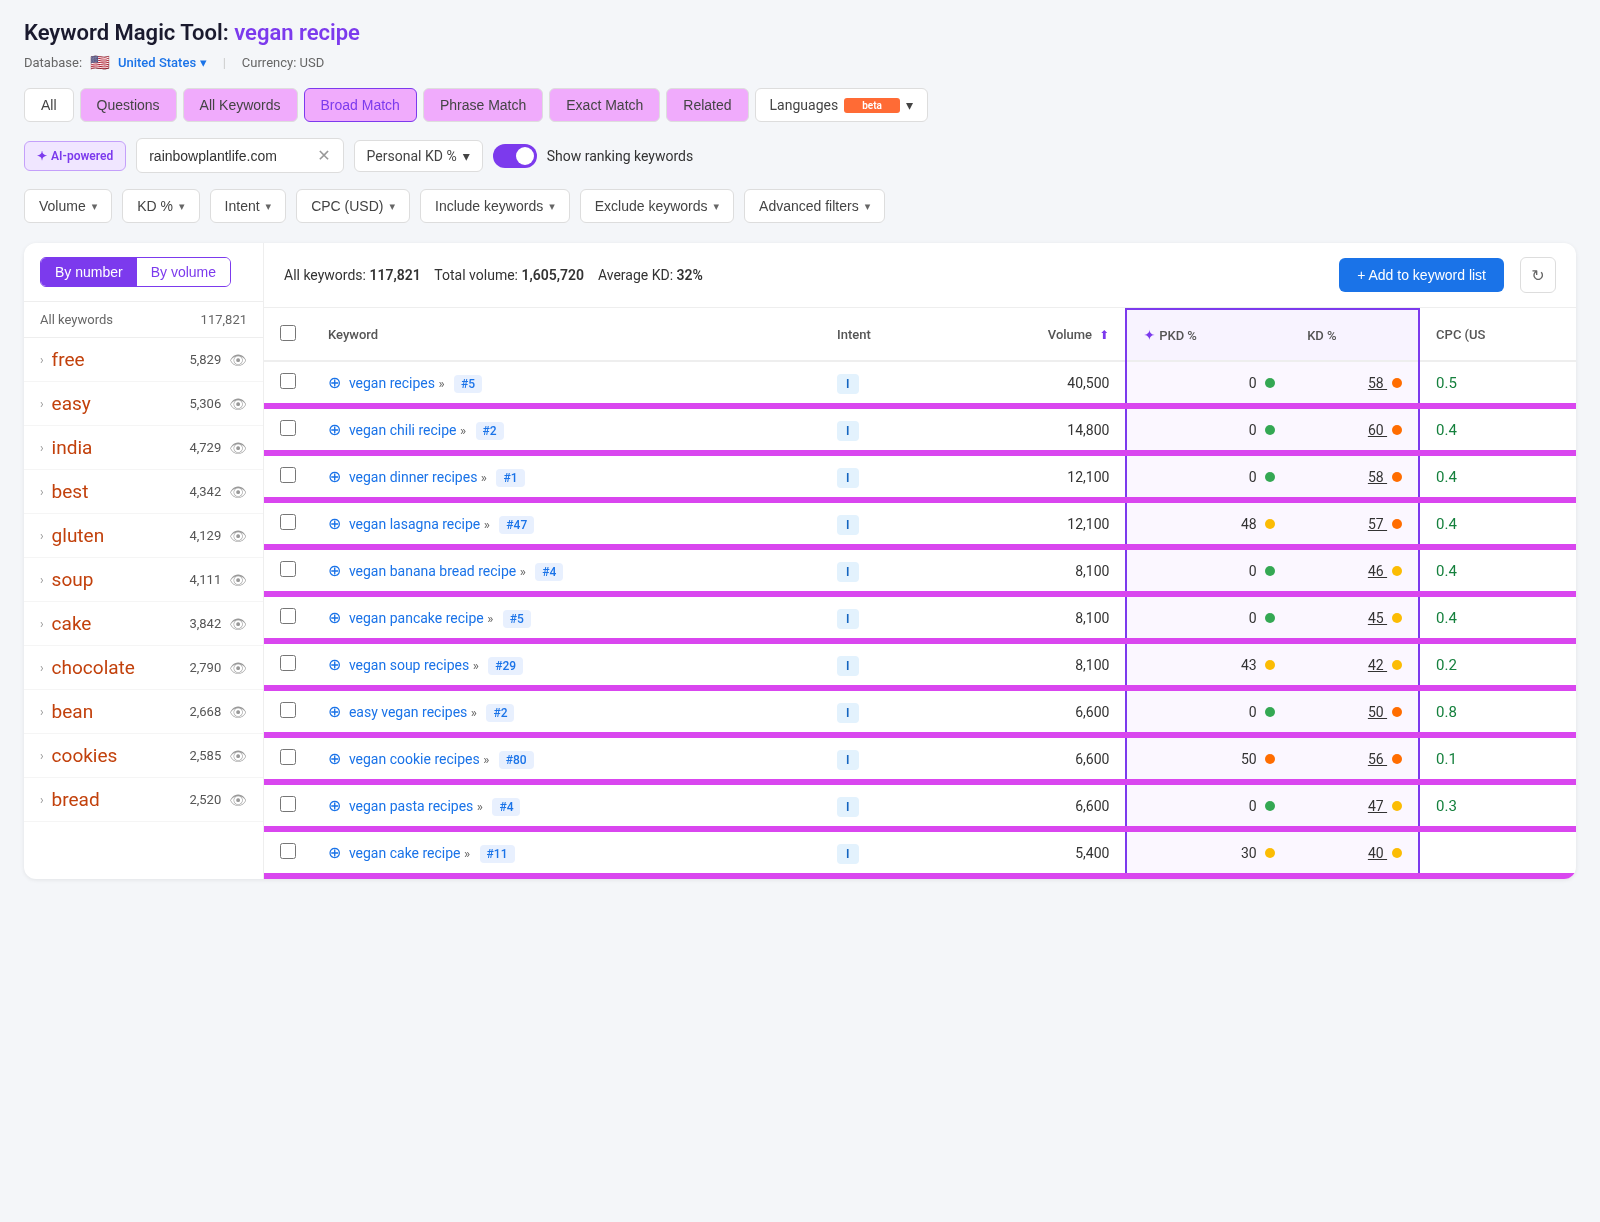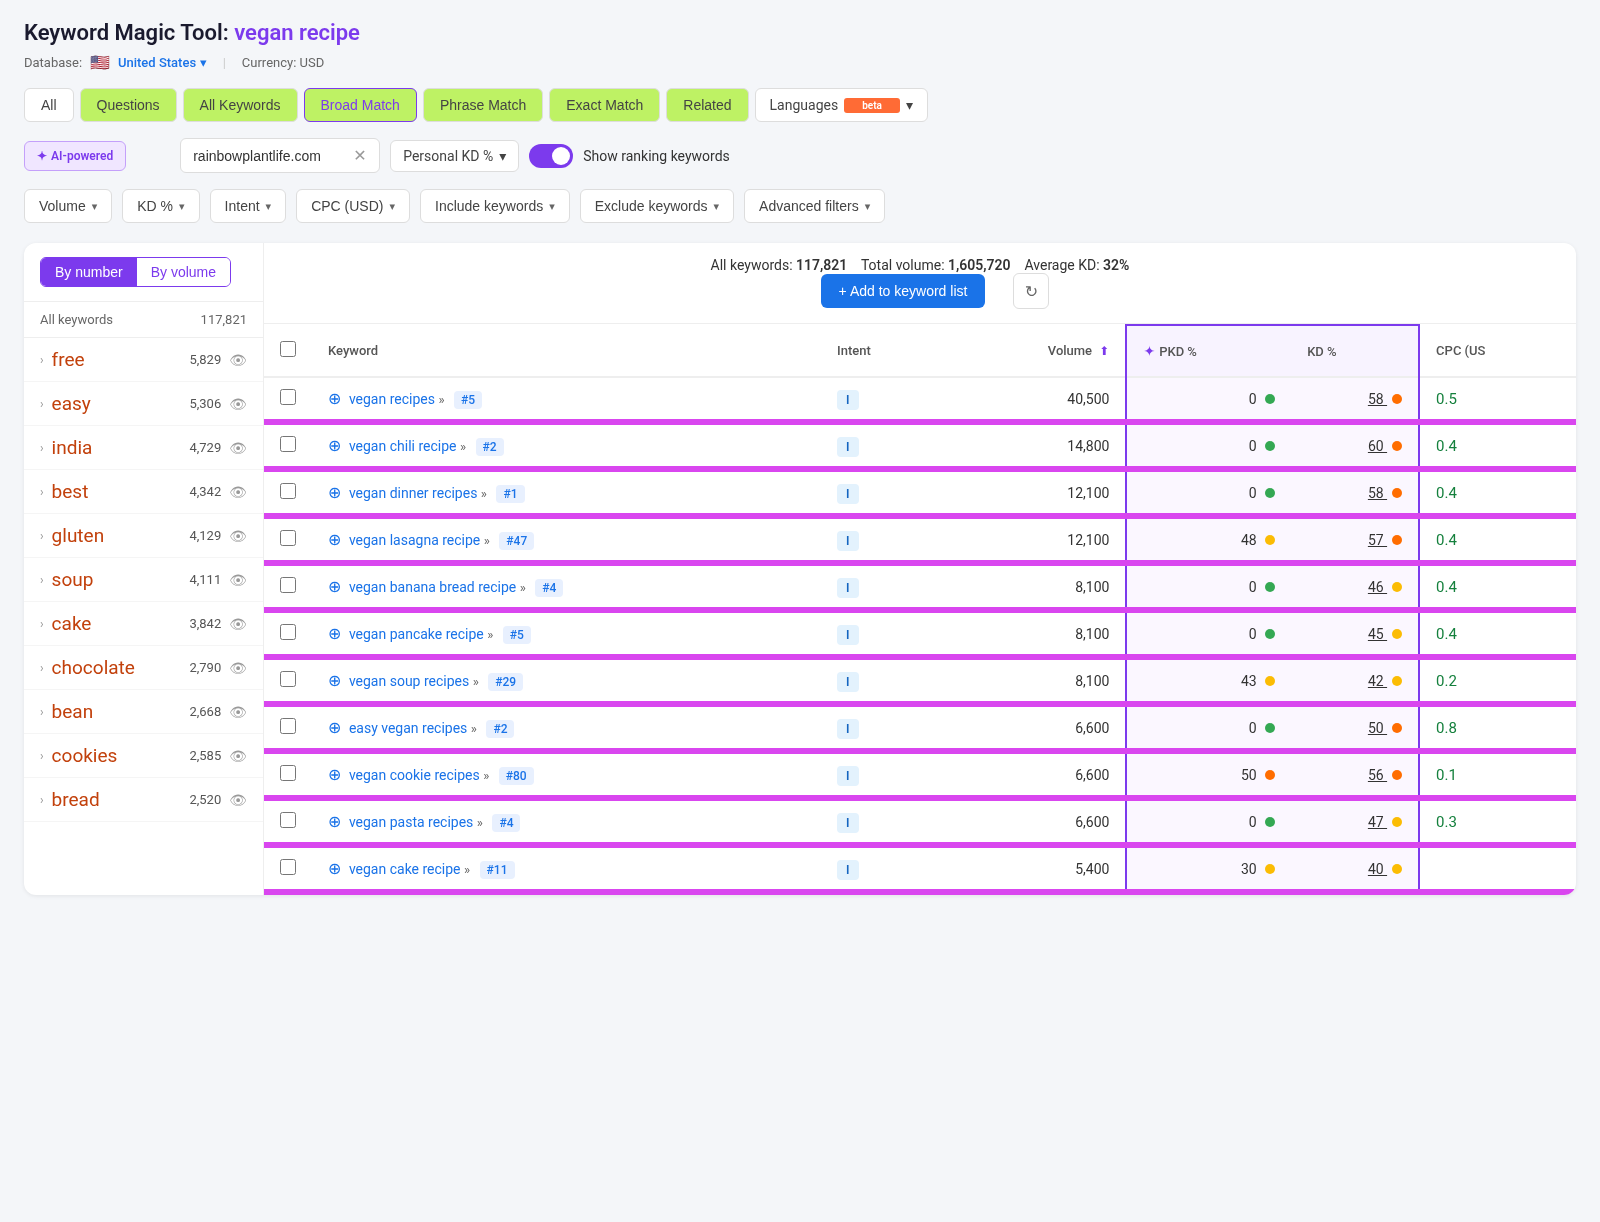--- a/index.html
+++ b/index.html
@@ -47,21 +47,21 @@
       display: flex;
       align-items: center;
       gap: 6px;
       margin-bottom: 16px;
       flex-wrap: wrap;
     }
     .tab-btn {
       padding: 8px 16px;
       border-radius: 6px;
       border: 1px solid #ddd;
-      background: #bef264;
+      background: #f0abfc;
       cursor: pointer;
       font-size: 14px;
       color: #444;
       white-space: nowrap;
     }
     .tab-btn.active {
       border-color: #7c3aed;
       color: #7c3aed;
       font-weight: 500;
     }
@@ -104,27 +104,26 @@
       padding: 7px 12px;
       font-size: 12px;
       font-weight: 600;
       display: flex;
       align-items: center;
       gap: 4px;
     }
     .domain-input {
       display: flex;
       align-items: center;
-      gap: 0;
+      gap: 8px;
       border: 1px solid #ddd;
       border-radius: 6px;
       background: #fff;
       padding: 7px 12px;
       min-width: 200px;
-      margin-left: 44px;
     }
     .domain-input input {
       border: none;
       outline: none;
       font-size: 14px;
       color: #333;
       width: 160px;
     }
     .clear-btn {
       background: none;
@@ -265,21 +264,20 @@
     .table-section {
       flex: 1;
       overflow: hidden;
     }
     .table-header-row {
       display: flex;
       align-items: center;
       justify-content: space-between;
       padding: 14px 20px;
       border-bottom: 1px solid #eee;
-      flex-direction: column;
     }
     .stats-text { font-size: 14px; color: #333; }
     .stats-text b { font-weight: 600; }
     .add-btn {
       display: flex;
       align-items: center;
       gap: 6px;
       background: #1a73e8;
       color: #fff;
       border: none;
@@ -625,21 +623,21 @@
         <div class="stats-text">
           <span>All keywords:</span>
           <b>117,821</b>
           &nbsp;&nbsp;
           <span>Total volume:</span>
           <b>1,605,720</b>
           &nbsp;&nbsp;
           <span>Average KD:</span>
           <b>32%</b>
         </div>
-        <div style="display:flex;align-items:center;gap:20px;padding-left:30px;">
+        <div style="display:flex;align-items:center;gap:8px;padding-left:30px;">
           <button class="add-btn">+ Add to keyword list</button>
           <div class="refresh-btn">↻</div>
         </div>
       </div>
       <div style="overflow-x:auto;">
         <table>
           <thead>
             <tr>
               <th class="checkbox-cell">
                 <input type="checkbox" class="checkbox" style="">

